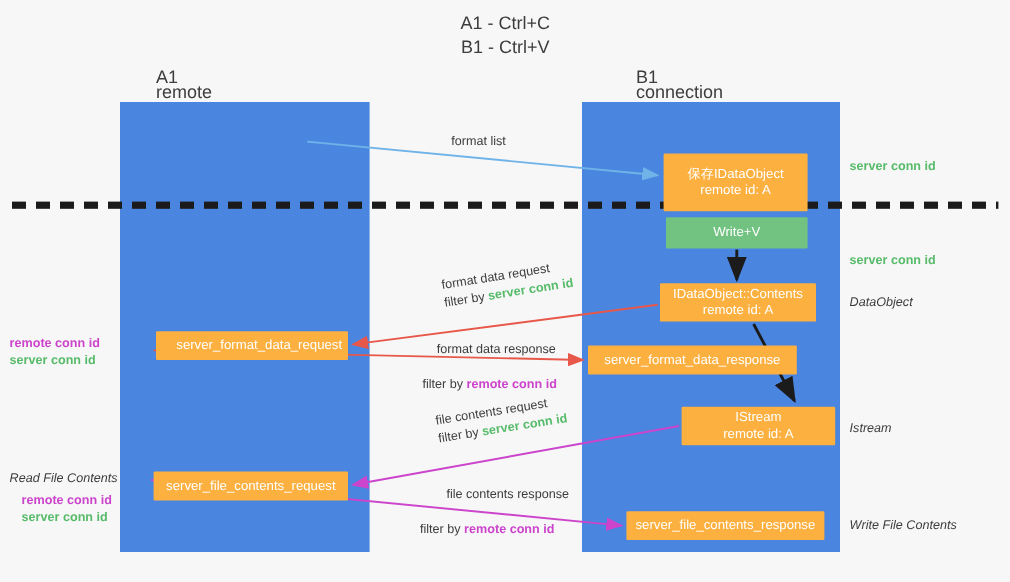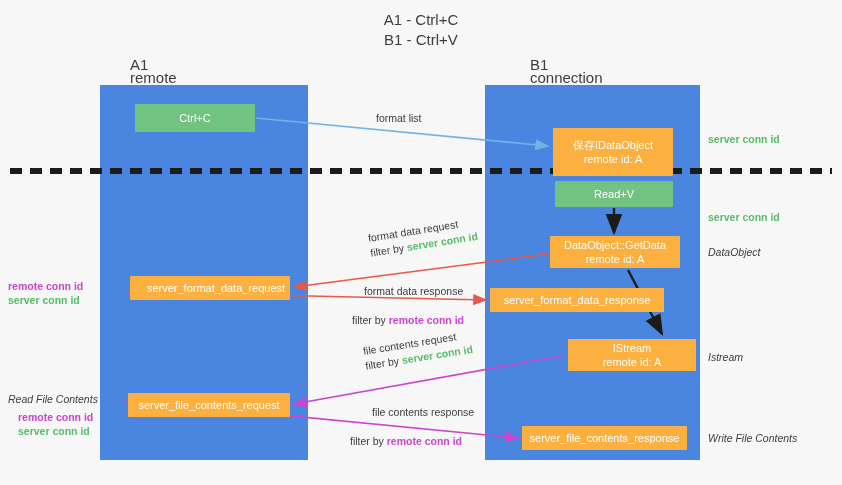--- a/index.html
+++ b/index.html
@@ -135,35 +135,32 @@
 
     <line x1="128" y1="292" x2="486" y2="300" stroke="#e8584a" stroke-width="1.6" marker-end="url(#ah-red)"></line>
 
     <line x1="566" y1="355" x2="294" y2="404" stroke="#cc44cc" stroke-width="1.6" marker-end="url(#ah-mag)"></line>
 
     <line x1="126" y1="400" x2="518" y2="438" stroke="#cc44cc" stroke-width="1.6" marker-end="url(#ah-mag)"></line>
   </svg>
 
   <div class="abs" id="divider"></div>
 
-  <div class="abs node green" id="n-ctrlc">
-    <span>Ctrl+C</span>
-  </div>
 
   <div class="abs node orange" id="n-save">
     <span>保存IDataObject</span>
     <span class="l2">remote id: A</span>
   </div>
 
   <div class="abs node green" id="n-ctrlv">
-    <span>Read+V</span>
+    <span>Write+V</span>
   </div>
 
   <div class="abs node orange" id="n-getdata">
-    <span>DataObject::GetData</span>
+    <span>IDataObject::Contents</span>
     <span class="l2">remote id: A</span>
   </div>
 
   <div class="abs node orange" id="n-istream">
     <span>IStream</span>
     <span class="l2">remote id: A</span>
   </div>
 
   <div class="abs node orange" id="n-fmt-req">
     <span>server_format_data_request</span>

